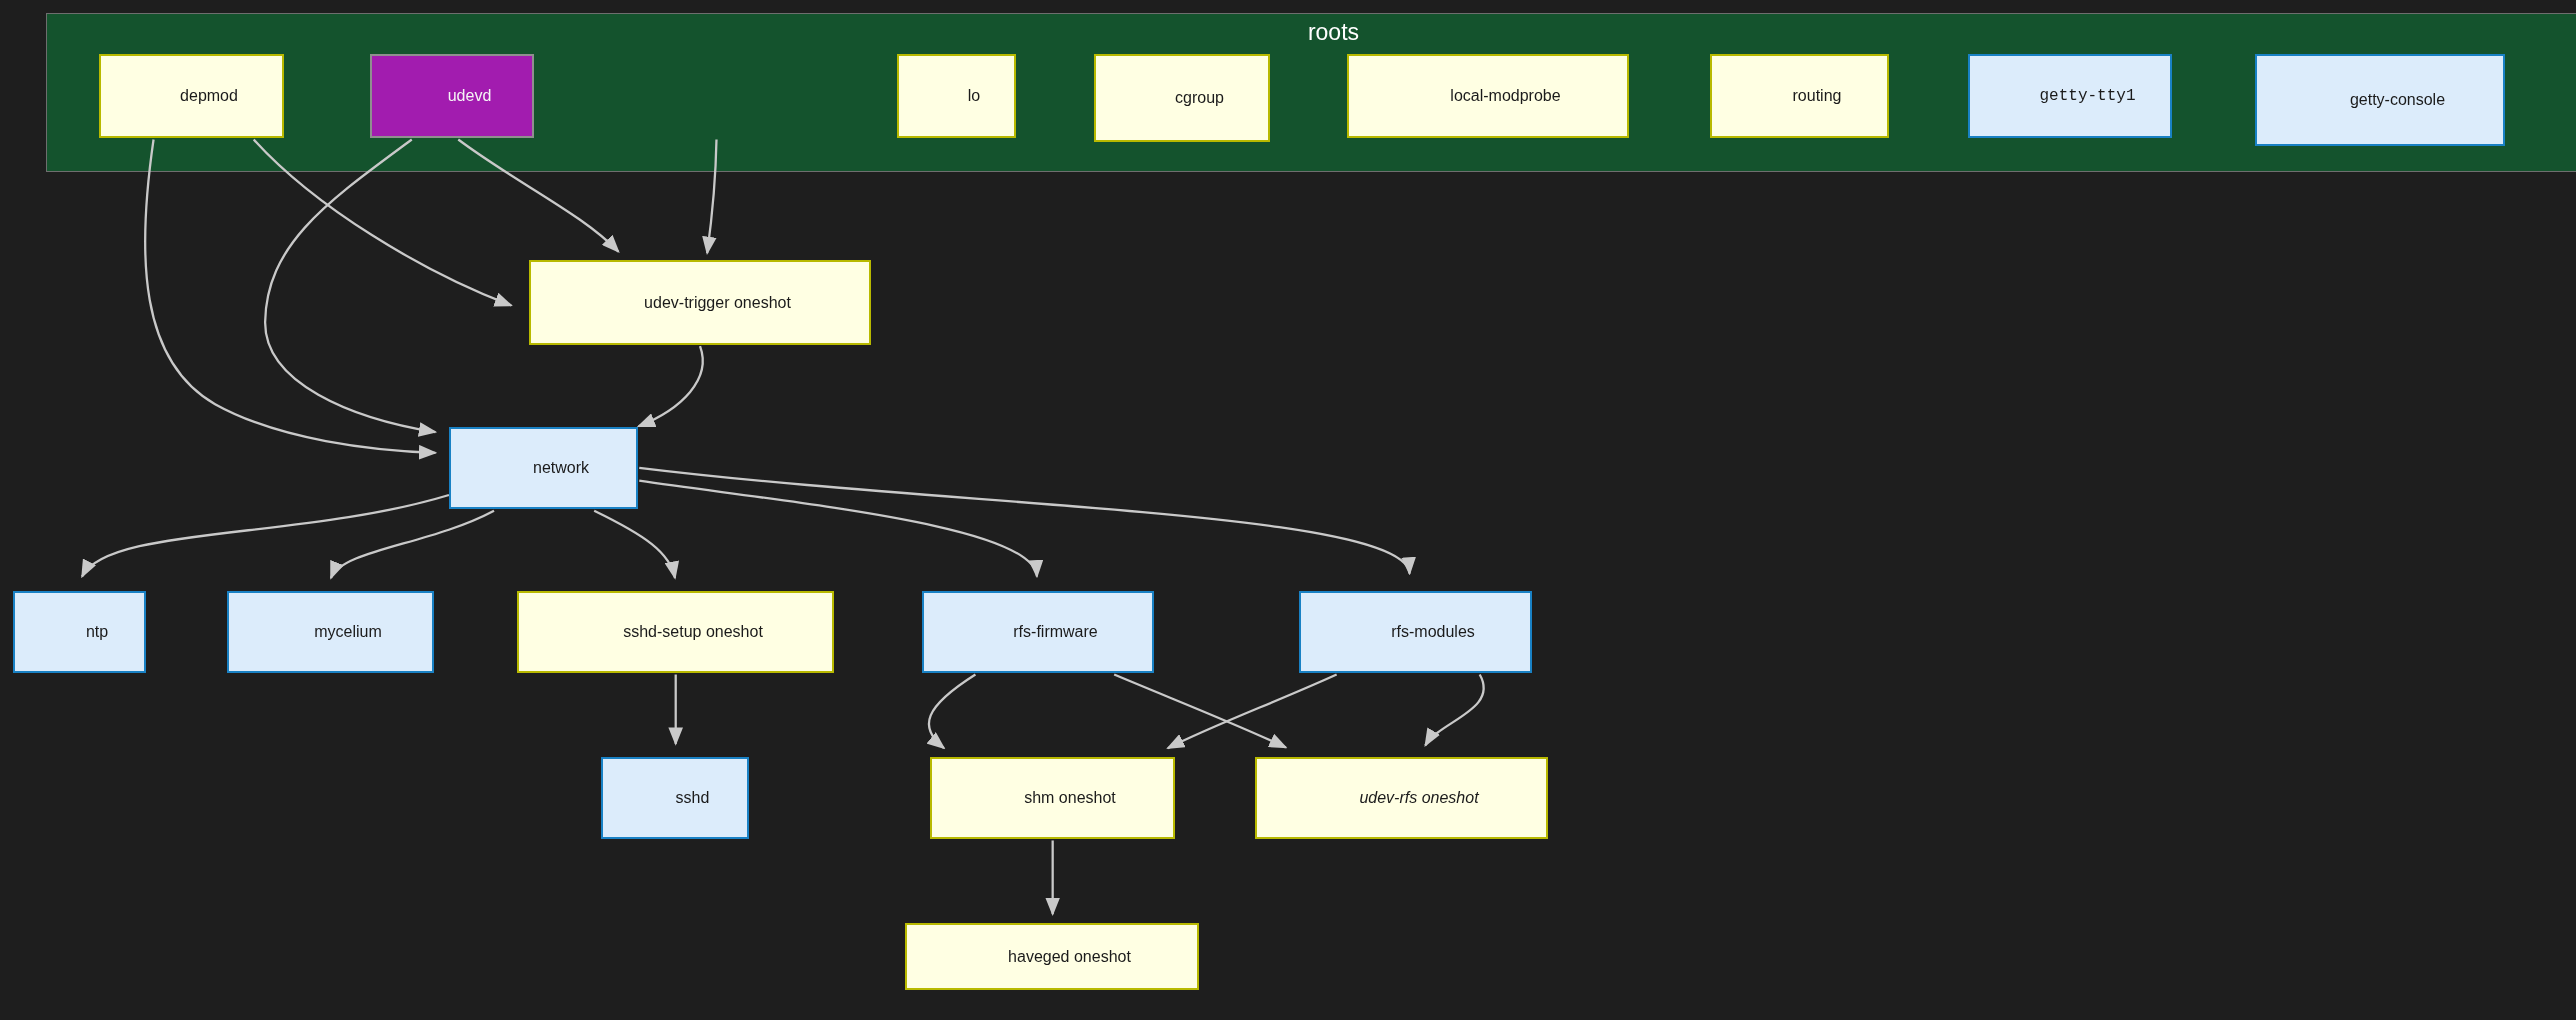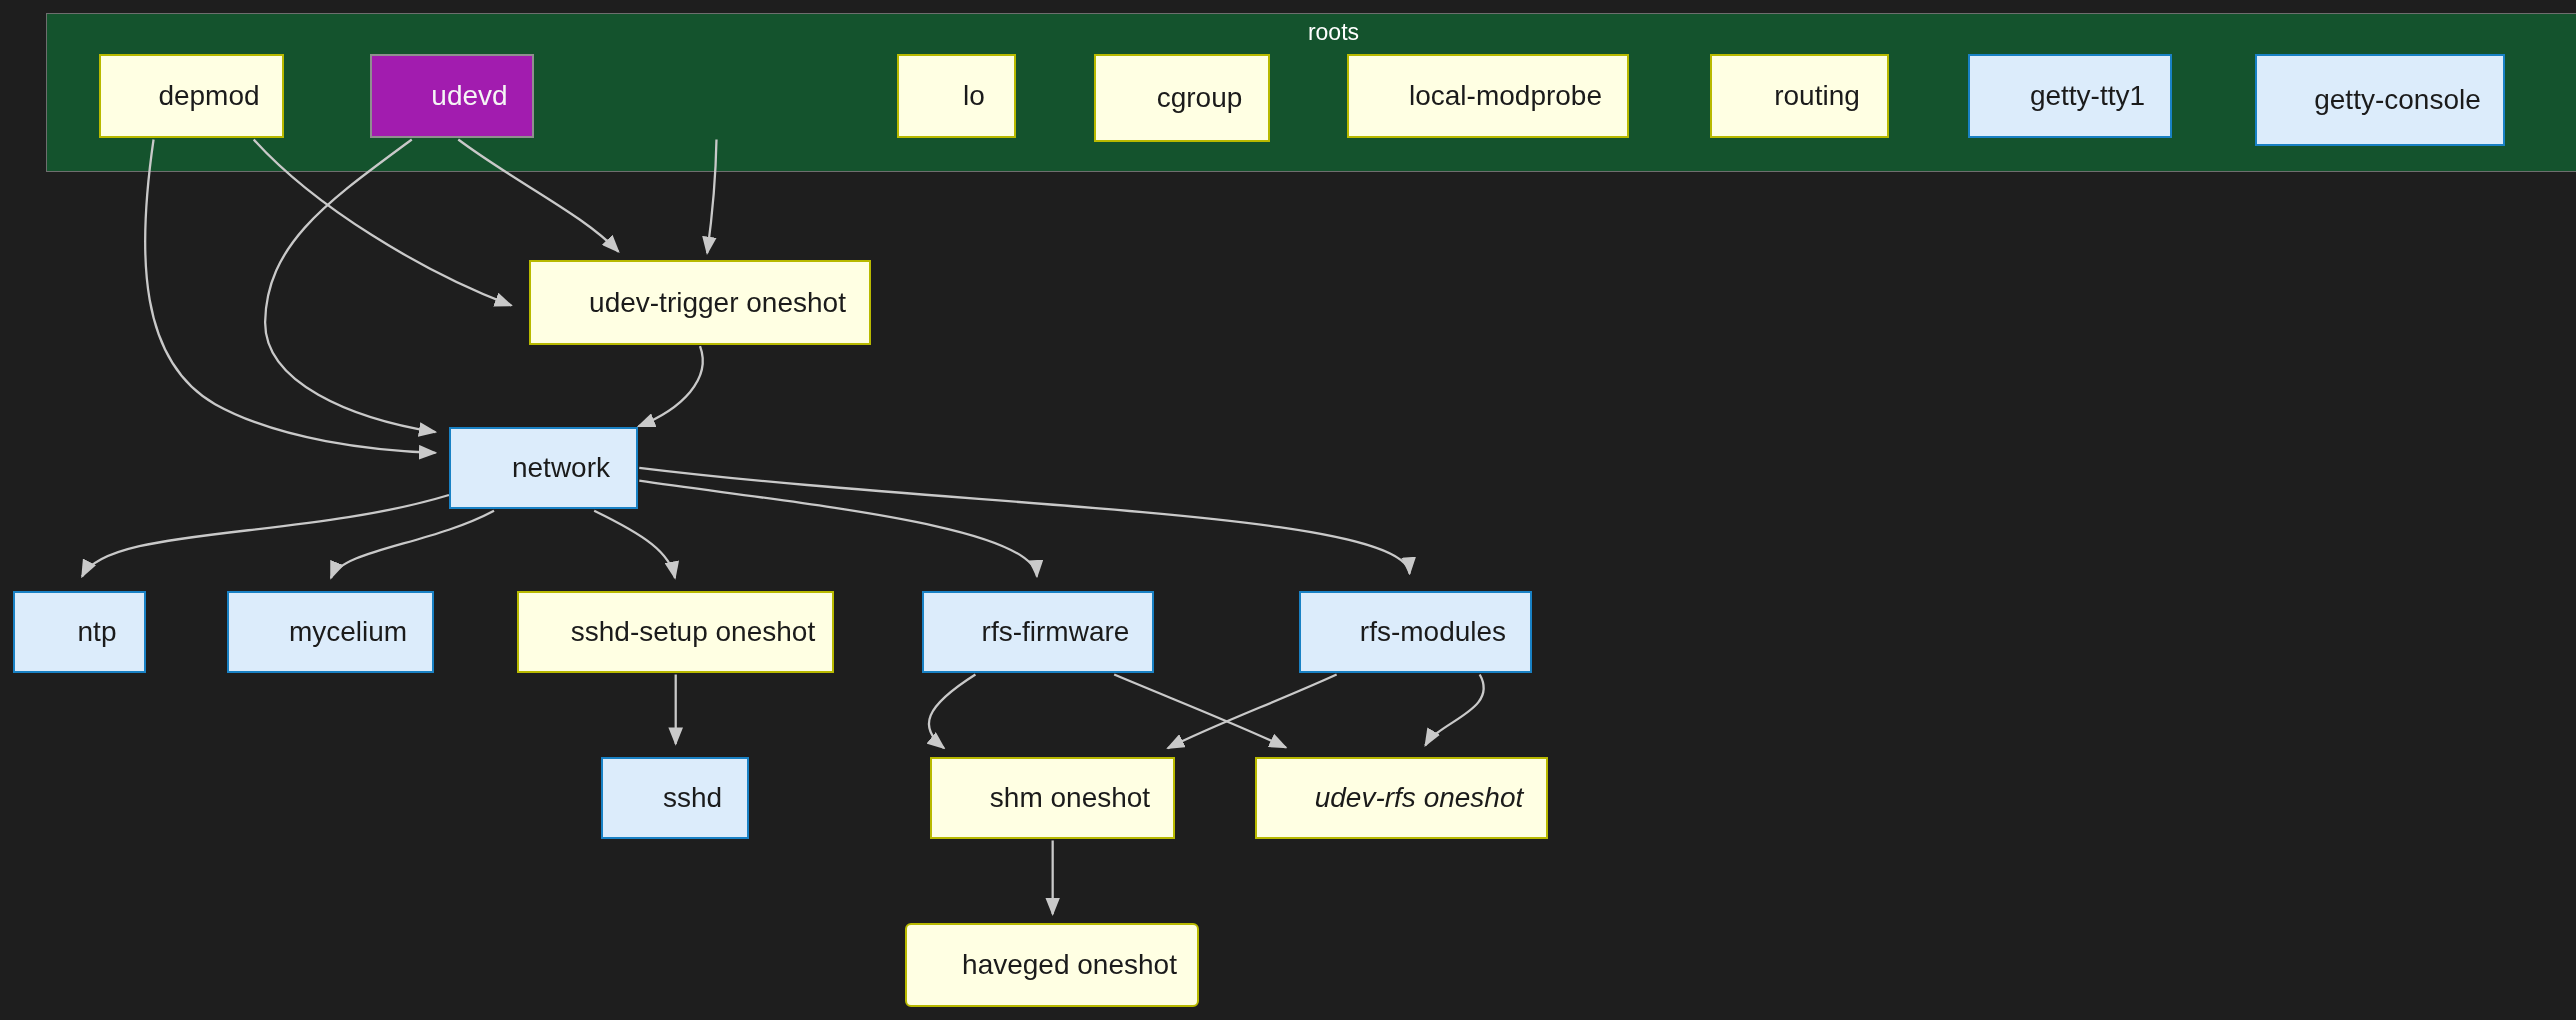--- a/index.html
+++ b/index.html
@@ -32,21 +32,21 @@
     position: absolute;
     left: 0; top: 0;
     width: 2576px; height: 1020px;
   }
   .node {
     position: absolute;
     display: flex;
     align-items: center;
     justify-content: center;
     box-sizing: border-box;
-    font-size: 28px;
+    font-size: 16px;
     white-space: nowrap;
     z-index: 2;
     padding-left: 35px;
   }
   .n-yellow { background: #ffffe3; border: 2.9px solid #b8b900; color: #1b1b1b; }
   .n-blue   { background: #dcecfb; border: 2.9px solid #1981c4; color: #1b1b1b; }
   .n-dark   { background: #a21caf; border: 2.1px solid #8f8f8f; color: #f5f5f5; }
 </style>
 </head>
 <body>
@@ -83,33 +83,33 @@
       <path d="M 1471,1175 C 1471,1212 1471,1244 1471,1278"></path>
     </g>
   </svg>
 
   <div class="node n-yellow" style="left:99px;  top:54px; width:185px; height:84px;">depmod</div>
   <div class="node n-dark" style="left:370px;  top:54px; width:164px; height:84px;">udevd</div>
   <div class="node n-yellow" style="left:897px; top:54px; width:119px; height:84px;">lo</div>
   <div class="node n-yellow" style="left:1094px; top:54px; width:176px; height:88px;">cgroup</div>
   <div class="node n-yellow" style="left:1347px; top:54px; width:282px; height:84px;">local-modprobe</div>
   <div class="node n-yellow" style="left:1710px; top:54px; width:179px; height:84px;">routing</div>
-  <div class="node n-blue" style="left:1968px; top:54px; width:204px; height:84px;">getty-tty1</div>
+  <div class="node n-blue" style="left:1968px; top:54px; width:204px; height:84px;font-family:Liberation Mono, monospace;">getty-tty1</div>
   <div class="node n-blue" style="left:2255px; top:54px; width:250px; height:92px;">getty-console</div>
 
   <div class="node n-yellow" style="left:529px;  top:260px; width:342px; height:85px;">udev-trigger oneshot</div>
 
   <div class="node n-blue" style="left:449px;  top:427px; width:189px; height:82px;">network</div>
 
   <div class="node n-blue" style="left:13px;   top:591px; width:133px; height:82px;">ntp</div>
   <div class="node n-blue" style="left:227px;  top:591px; width:207px; height:82px;">mycelium</div>
   <div class="node n-yellow" style="left:517px;  top:591px; width:317px; height:82px;">sshd-setup oneshot</div>
   <div class="node n-blue" style="left:922px; top:591px; width:232px; height:82px;">rfs-firmware</div>
   <div class="node n-blue" style="left:1299px; top:591px; width:233px; height:82px;">rfs-modules</div>
 
   <div class="node n-blue" style="left:601px;  top:757px; width:148px; height:82px;">sshd</div>
   <div class="node n-yellow" style="left:930px; top:757px; width:245px; height:82px;">shm oneshot</div>
   <div class="node n-yellow" style="left:1255px; top:757px; width:293px; height:82px;font-style:italic;">udev-rfs oneshot</div>
 
-  <div class="node n-yellow" style="left:905px; top:923px; width:294px; height:84px;border-radius:6px;">haveged oneshot</div>
+  <div class="node n-yellow" style="left:905px; top:923px; width:294px; height:67px;">haveged oneshot</div>
 
 </div>
 
 
 </body></html>

